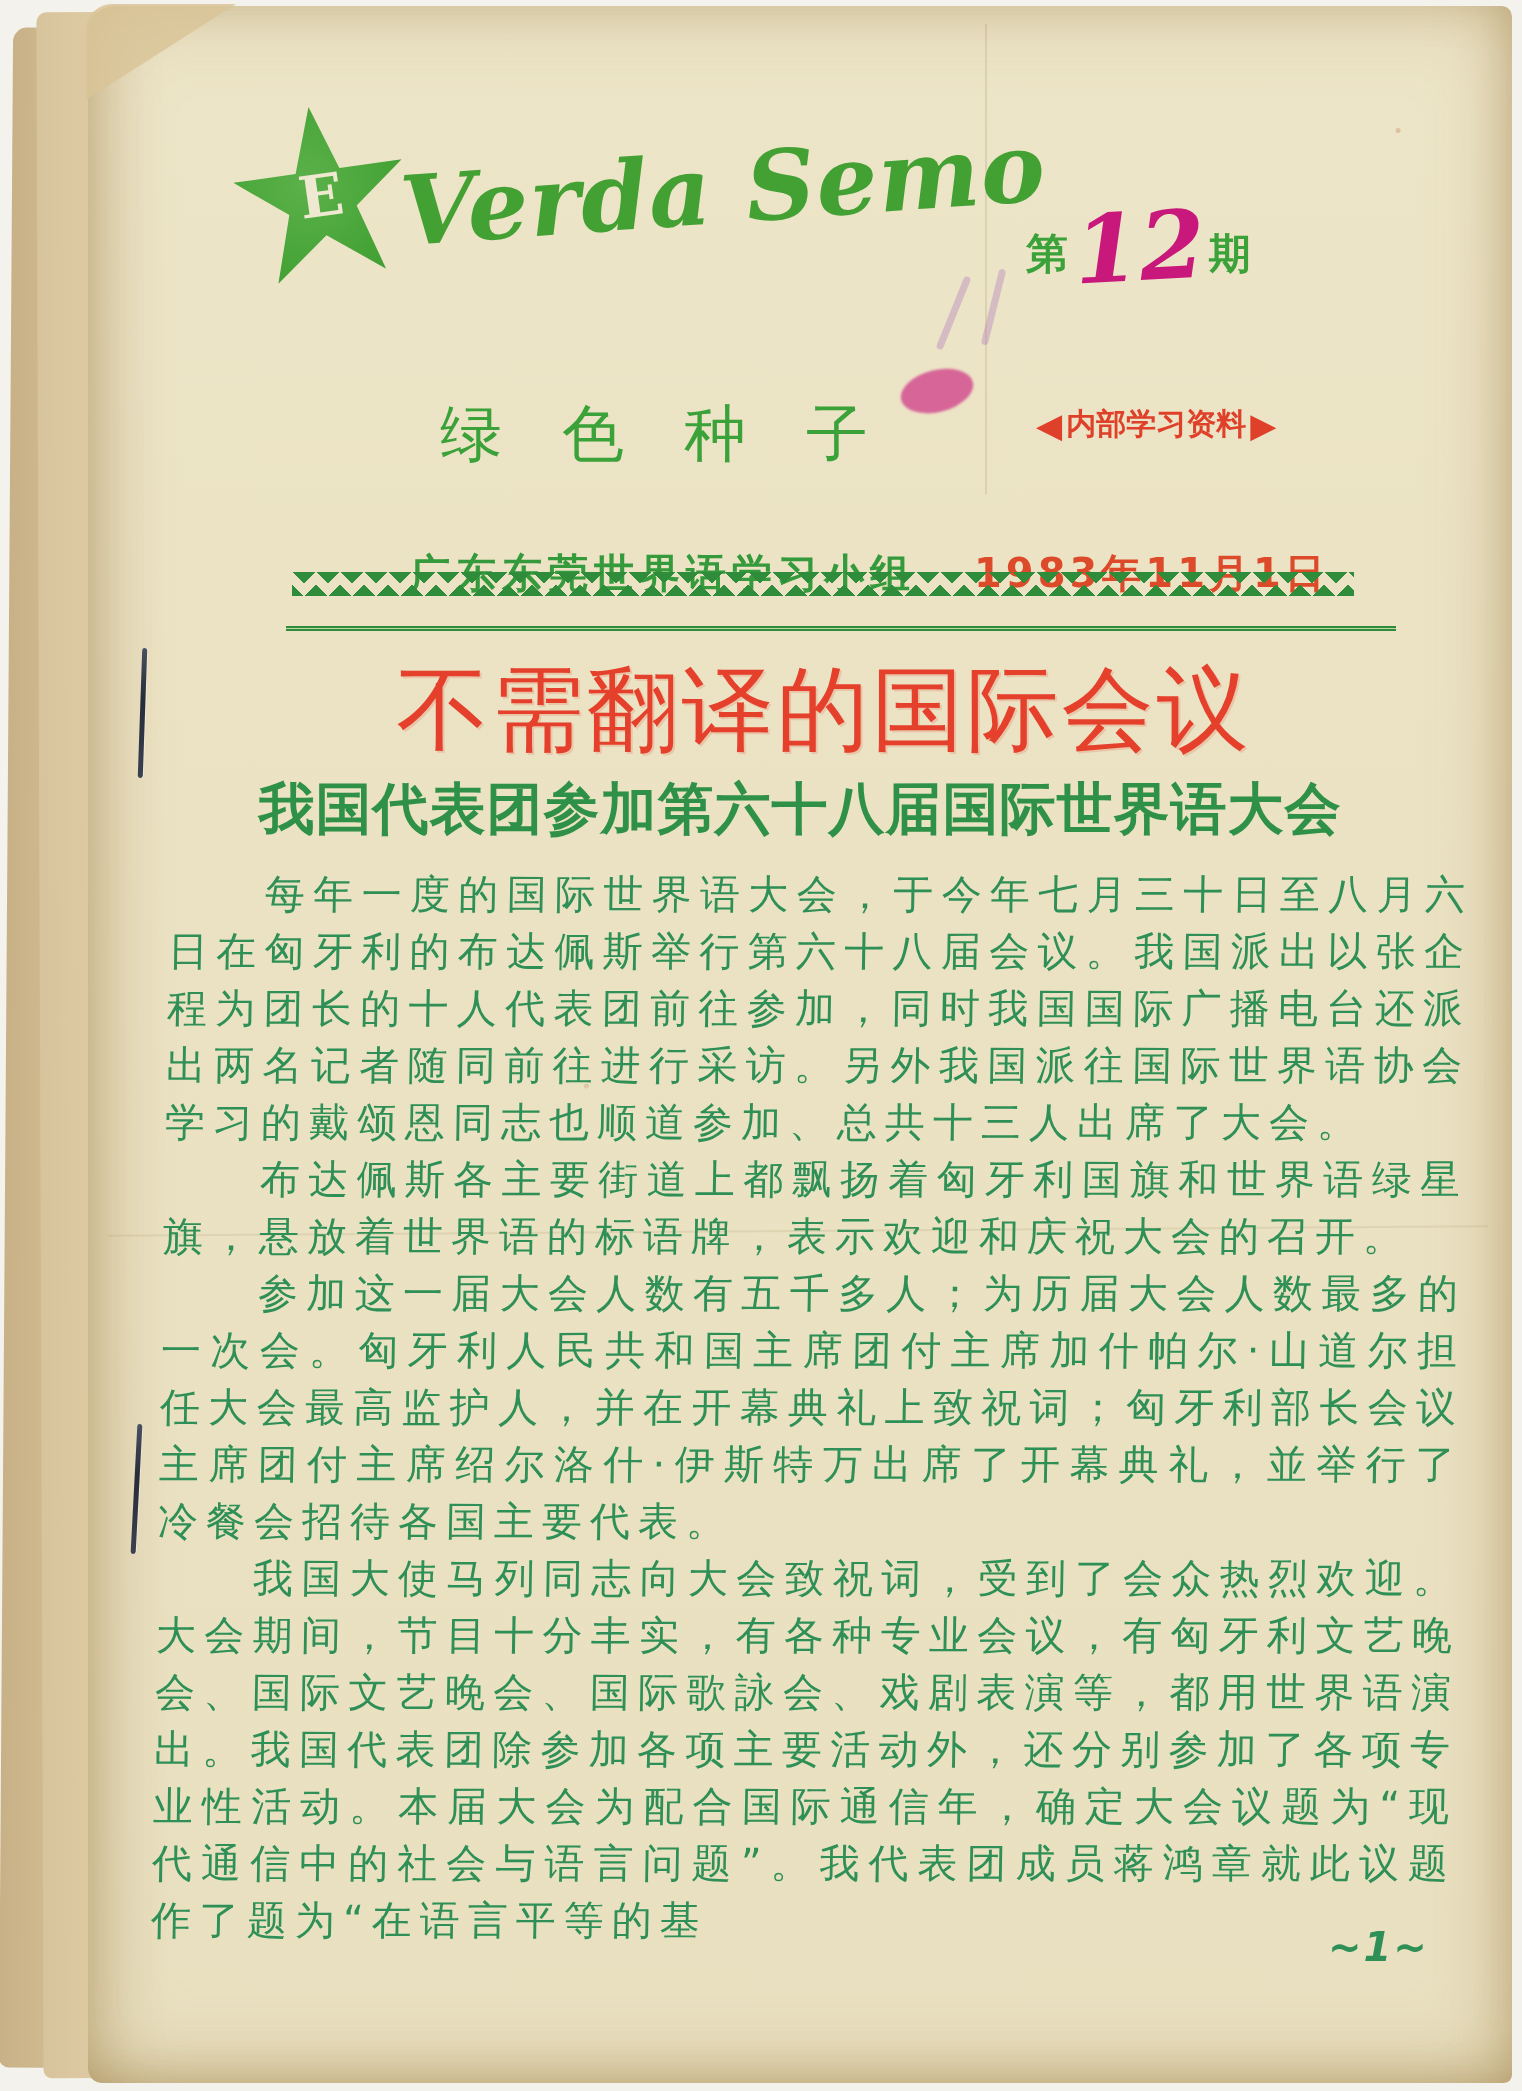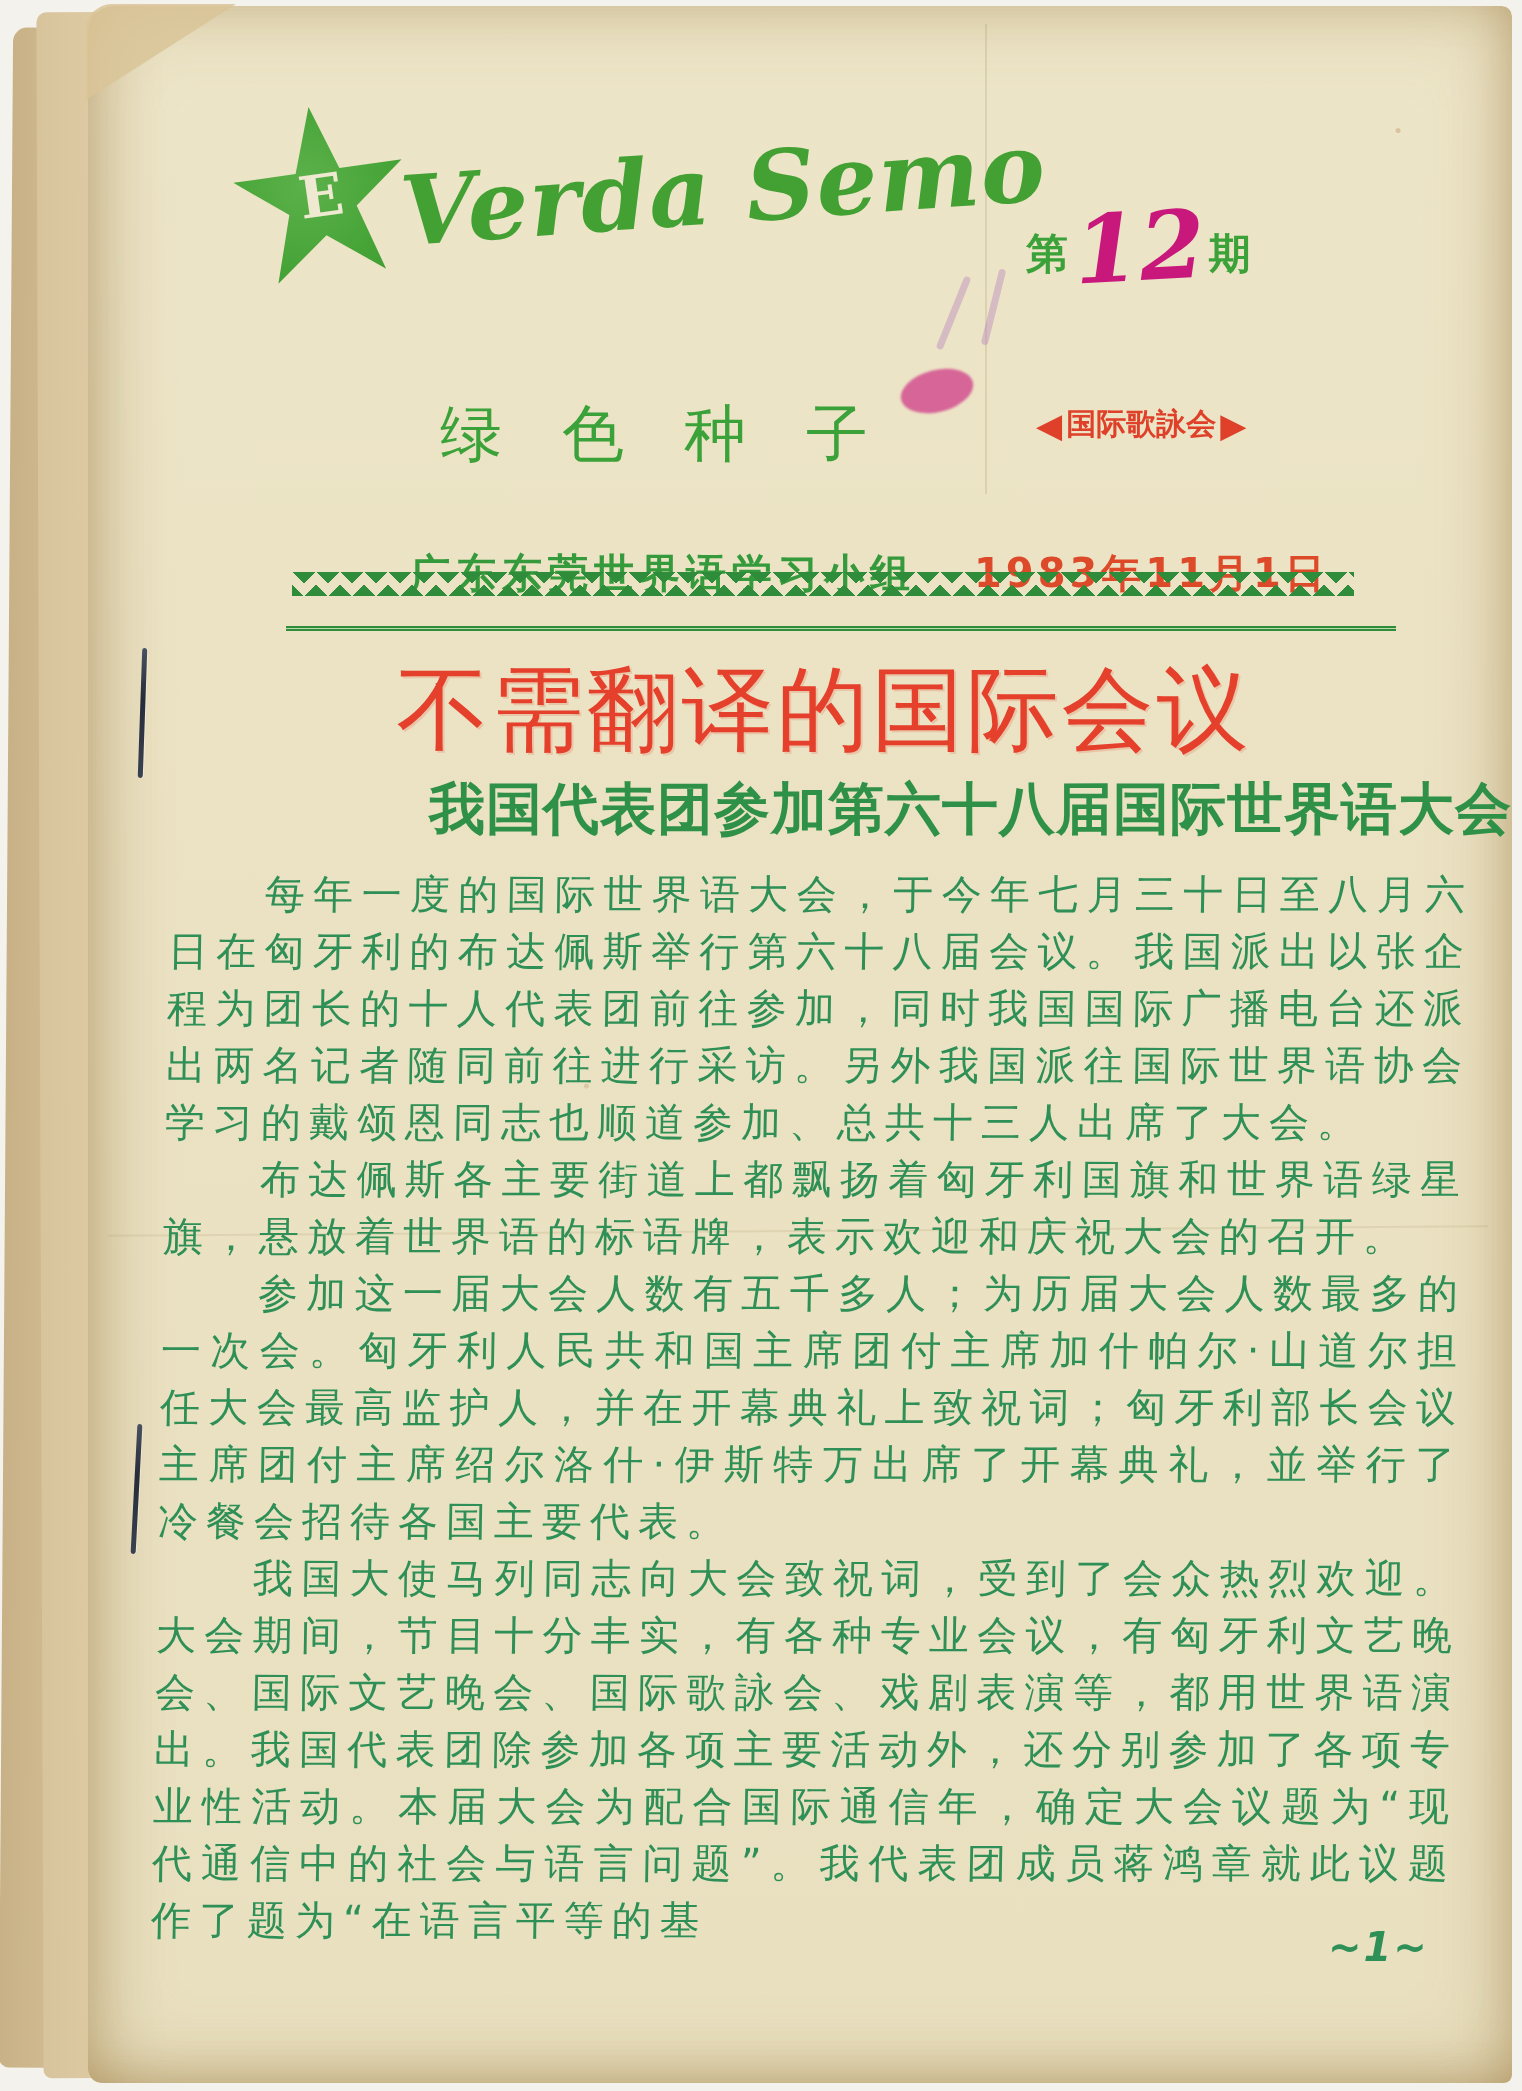--- a/index.html
+++ b/index.html
@@ -119,21 +119,21 @@
   .staple-1{left:52px;top:642px;height:130px;transform:rotate(2deg);}
   .staple-2{left:46px;top:1418px;height:130px;transform:rotate(3deg);}
   
   .title{
     position:absolute;left:0;width:100%;top:642px;text-align:center;
     font-size:92px;font-weight:400;color:#e5402c;letter-spacing:3px;white-space:nowrap;
     text-shadow:2px 2px 0 rgba(229,64,44,.18);
     padding-left:24px;
   }
   .subtitle{
-    position:absolute;left:0;width:100%;top:766px;text-align:right;
+    position:absolute;left:0;width:100%;top:766px;text-align:center;
     font-size:56px;font-weight:700;color:#2f9148;letter-spacing:1px;white-space:nowrap;
   }
   .bodytext{
     position:absolute;left:72px;top:860px;width:1304px;
     color:#2f9057;font-size:40px;line-height:57px;letter-spacing:8px;
     text-align:justify;transform:skewX(-1deg);
   }
   .bodytext p{margin:0;text-indent:96px;}
   .pagenum{
     position:absolute;left:1240px;top:1918px;
@@ -163,21 +163,21 @@
       <span class="issue-cn">期</span>
     </div>
     <div class="scribble-1"></div>
     <div class="scribble-2"></div>
     <div class="ink-blob"></div>
 
     <div class="cn-title">绿色种子</div>
 
     <div class="badge">
       <span class="arrow">◀</span>
-      <span>国际歌詠会</span>
+      <span>内部学习资料</span>
       <span class="arrow">▶</span>
     </div>
 
     <div class="org">广东东莞世界语学习小组</div>
     <div class="date">1983年11月1日</div>
 
     <div class="band"></div>
     <div class="rule"></div>
 
     <div class="staple staple-1"></div>

